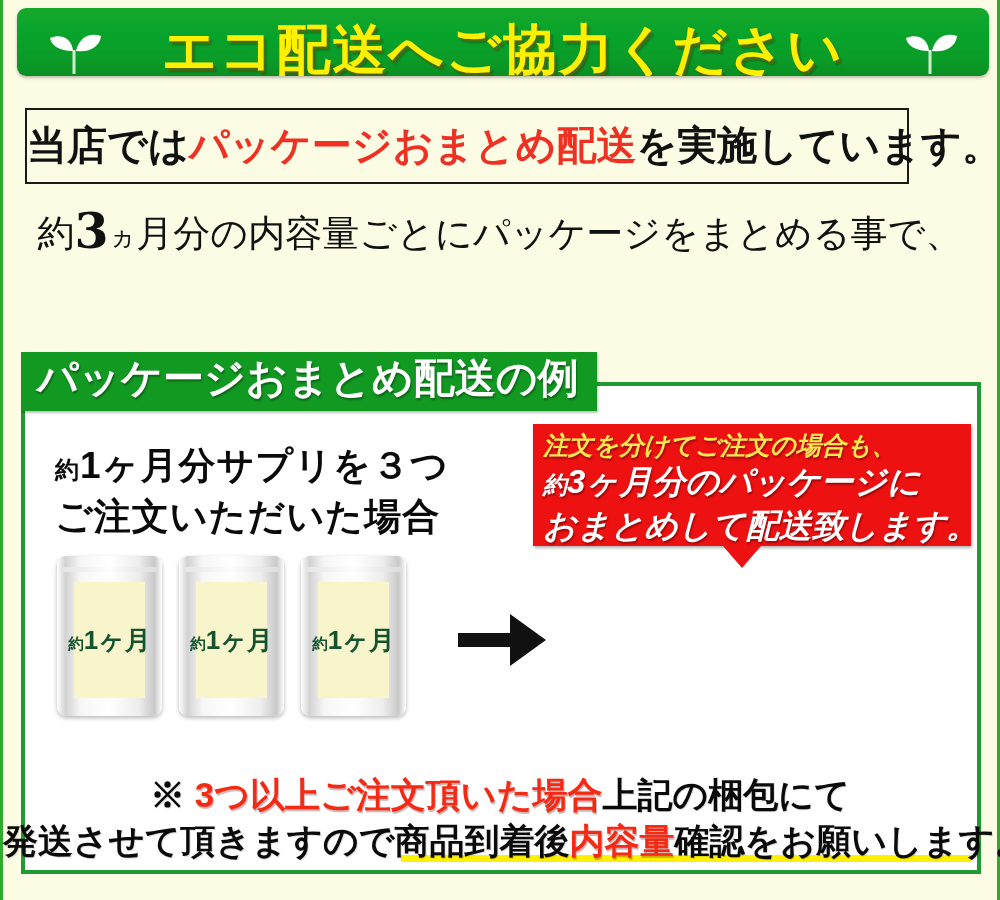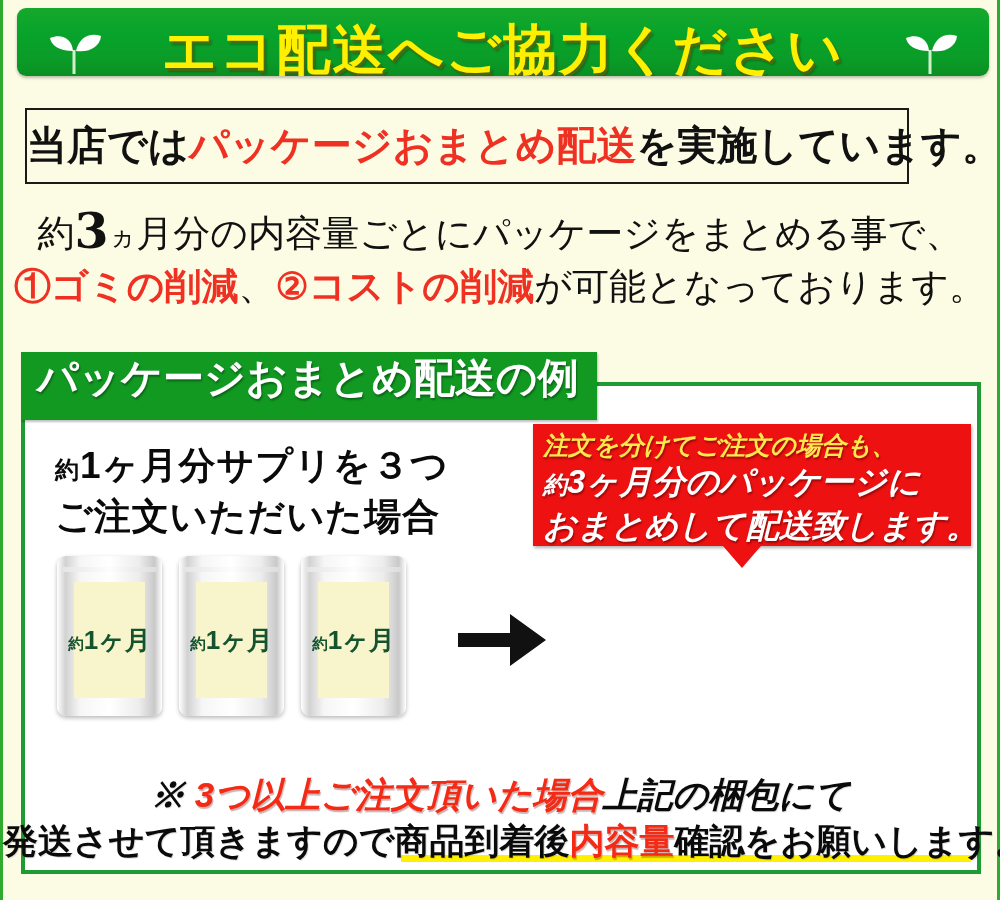--- a/index.html
+++ b/index.html
@@ -105,21 +105,21 @@
     color: #ef3124;
     font-weight: bold;
   }
 
   
   .ex-tab {
     position: absolute;
     left: 18px;
     top: 352px;
     height: 52px;
-    padding: 0 18px 16px 16px;
+    padding: 0 18px 7px 16px;
     background: #119922;
     display: flex;
     align-items: center;
     z-index: 3;
     box-shadow: 1px 2px 2px rgba(0,0,0,0.25);
   }
   .ex-tab-label {
     font-family: "DejaVu Serif", "Liberation Serif", serif;
     font-weight: bold;
     font-size: 41px;
@@ -263,21 +263,21 @@
   .note .n-line {
     font-family: "Liberation Sans", sans-serif;
     font-weight: bold;
     font-size: 35px;
     color: #0a0a0a;
     white-space: nowrap;
     letter-spacing: 0px;
     text-shadow: 1px 1px 0 rgba(0,0,0,0.12);
   }
   .note .red { color: #f42a14; text-shadow: 1px 2px 1px rgba(80,0,0,0.3); }
-  .note-1 { top: 772px; font-style: italic; }
+  .note-1 { top: 772px; }
   .note-2 { top: 818px; }
   .underline-hl {
     position: absolute;
     left: 398px;
     top: 855px;
     width: 570px;
     height: 7px;
     background: #fff000;
     z-index: 3;
   }
@@ -299,21 +299,20 @@
       <path d="M28 27 C14 27 6 21 5 14 C17 9 27 15 28 27 Z" fill="#ffffff"></path>
       <path d="M31 27 C34 13 45 8 56 12 C55 22 45 29 31 27 Z" fill="#ffffff"></path>
     </svg>
   </div>
 
   <div class="stmt-box">
     <div class="stmt-line"><span>当店では</span><span class="hi">パッケージおまとめ配送</span><span>を実施しています。</span></div>
   </div>
 
   <div class="mid-1"><span>約</span><span class="big3">3</span><span class="sm">ヵ</span><span>月分の内容量ごとにパッケージをまとめる事で、</span></div>
-  <div class="mid-2"><span class="red">①ゴミの削減</span><span>、</span><span class="red">②コストの削減</span><span>が可能となっております。</span></div>
 
   <div class="ex-panel"></div>
   <div class="ex-tab">
     <span class="ex-tab-label">パッケージおまとめ配送の例</span>
   </div>
 
   <div class="left-cap">
     <div><span class="s1">約</span><span>1ヶ月分サプリを３つ</span></div>
     <div>ご注文いただいた場合</div>
   </div>

